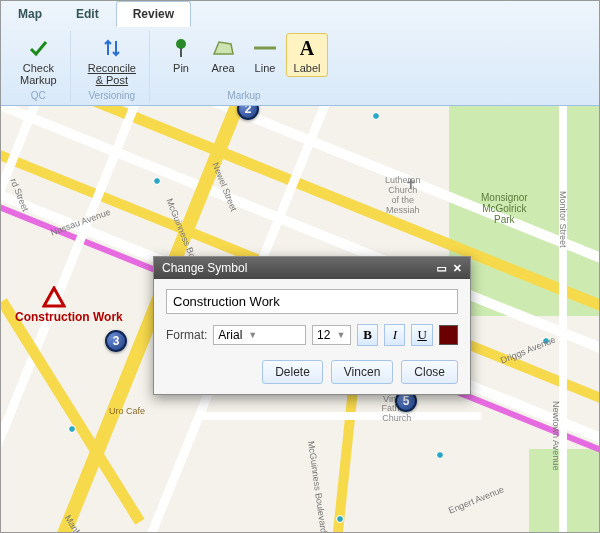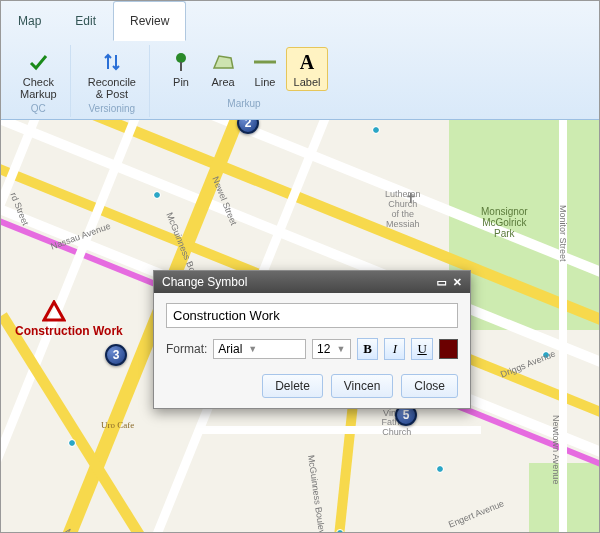--- a/index.html
+++ b/index.html
@@ -1,27 +1,27 @@
 <!DOCTYPE html>
 <html><head>
 <meta charset="utf-8">
 <style>
   * { box-sizing: border-box; margin: 0; padding: 0; }
   body { font-family: Arial, sans-serif; font-size: 12px; background: #fff; width: 600px; height: 533px; position: relative; overflow: hidden; border: 1px solid #999; }
   .toolbar { background: linear-gradient(#eef5fc,#d9e9f9); border-bottom: 1px solid #9cbfe2; }
   .tabs { display: flex; gap: 0; font-size: 12px; color: #355; }
-  .tab { padding: 12px 16px; cursor: pointer; border: 1px solid transparent; border-bottom: none; }
+  .tab { padding: 5px 16px; cursor: pointer; border: 1px solid transparent; border-bottom: none; font-weight: bold; }
   .tab.active { background: #fff; border: 1px solid #b0c8e0; border-bottom: 1px solid #fff; color: #333; border-radius: 3px 3px 0 0; }
   .ribbon { display: flex; align-items: flex-start; padding: 4px 6px 0 6px; gap: 4px; height: 78px; }
   .group { display: flex; flex-direction: column; align-items: center; padding: 2px 6px 0 6px; border-right: 1px solid #cbdff3; height: 72px; }
   .group-items { display: flex; gap: 0; }
   .group-item { display: flex; flex-direction: column; align-items: center; padding: 2px 6px; cursor: pointer; border-radius: 3px; border: 1px solid transparent; }
   .group-item.selected { background: #fff3c2; border: 1px solid #e6c65a; }
   .group-item span.label { font-size: 11px; color: #333; margin-top: 2px; }
-  .group-title { font-size: 10px; color: #89a7c5; margin-top: auto; margin-bottom: 8px; }
+  .group-title { font-size: 10px; color: #89a7c5; margin-top: auto; margin-bottom: 2px; }
   .icon-box { width: 28px; height: 24px; display: flex; align-items: center; justify-content: center; }
   .map { position: relative; width: 100%; height: calc(100% - 98px); overflow: hidden; }
   .map-bg { position: absolute; inset: 0; }
   .park { position: absolute; background: #cdebb0; }
   .road { position: absolute; background: #fff; }
   .road.yellow { background: #f7d94c; }
   .road.magenta { background: #e66be0; }
   .road-label { position: absolute; font-size: 9px; color: #777; transform-origin: left center; white-space: nowrap; }
   .map-icon { position: absolute; font-size: 11px; color: #555; text-align: center; }
   .node { position: absolute; width: 6px; height: 6px; background: #2aa6c6; border-radius: 50%; outline: 1px solid #fff; }
@@ -69,21 +69,21 @@
       <div class="group-title">QC</div>
     </div>
     <div class="group">
       <div class="group-items">
         <div class="group-item">
           <div class="icon-box">
               <svg width="20" height="20">
                 <path d="M6 3 L6 17 M3 6 L6 3 L9 6 M14 17 L14 3 M11 14 L14 17 L17 14" stroke="#2a6fd6" stroke-width="2" fill="none"></path>
               </svg>
             </div>
-          <span class="label" style="white-space:pre; text-align:center; line-height:1.1;">Reconcile
+          <span class="label" style="white-space:pre; text-align:center; line-height:1.1;text-decoration:underline;">Reconcile
 &amp; Post</span>
         </div>
       </div>
       <div class="group-title">Versioning</div>
     </div>
     <div class="group" style="border-right:none;">
       <div class="group-items">
         <div class="group-item">
           <div class="icon-box">
               <svg width="18" height="22">
@@ -168,21 +168,21 @@
   <div class="road-label" style="left:500px; top:250px; transform:rotate(-22deg);">Driggs Avenue</div>
 
   <div class="church-cross" style="left:404px; top:70px;">✝</div>
   <div class="map-icon" style="left:384px; top:70px; font-size:9px; color:#888; line-height:1.1; white-space:pre;">Lutheran
 Church
 of the
 Messiah</div>
   <div class="map-icon" style="left:480px; top:86px; font-size:10px; color:#5a7a3a; line-height:1.1; white-space:pre;">Monsignor
 McGolrick
 Park</div>
-  <div class="map-icon" style="left:100px; top:300px; font-size:9px; color:#8a6a2a;font-family:Liberation Serif, serif;">Uro Cafe</div>
+  <div class="map-icon" style="left:108px; top:300px; font-size:9px; color:#8a6a2a;">Uro Cafe</div>
   <div class="church-cross" style="left:155px; top:270px;">✝</div>
   <div class="map-icon" style="left:380px; top:270px; font-size:9px; color:#888; line-height:1.05; white-space:pre;">Saint St
 Ko
 Vincen
 Fathers
 Church</div>
 
   <div class="annotation" style="left:41px; top:180px;">
     <svg width="24" height="22">
         <polygon points="12,2 22,20 2,20" fill="none" stroke="#c00000" stroke-width="3"></polygon>

